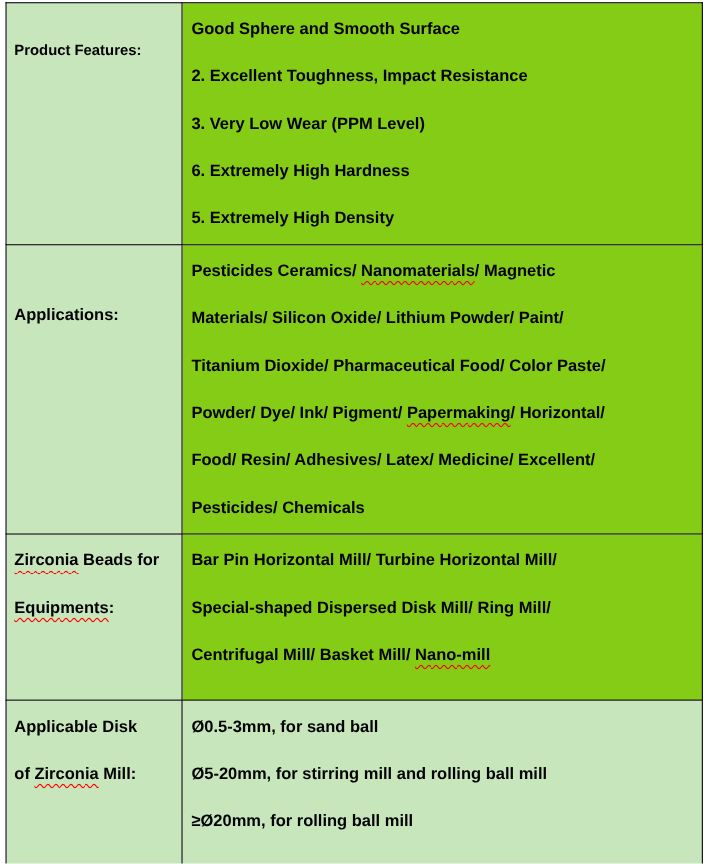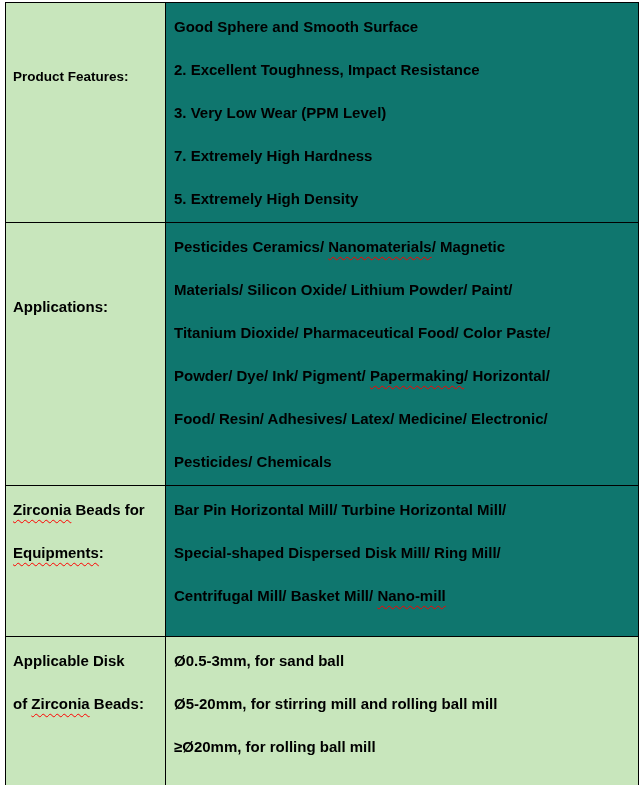--- a/index.html
+++ b/index.html
@@ -28,39 +28,39 @@
     box-sizing: border-box;
     overflow: hidden;
   }
   .label-cell {
     width: 160px;
     background: var(--cell-green, #c8e6bc);
     padding: 2px 4px 2px 7px;
   }
   .content-cell {
     width: 473px;
-    background: #0f766e;
+    background: #84cc16;
     padding: 2px 6px 2px 8px;
   }
   .content-cell.green {
     background: var(--cell-green, #c8e6bc);
   }
   .text-line {
     line-height: 43px;
     font-size: 15px;
     white-space: nowrap;
   }
   
   .row-0 { height: 220px; }
   .row-1 { height: 259px; }
   .row-2 { height: 151px; }
   .row-3 { height: 151px; }
-  .row-0 .label-cell { padding-top: 64px; }
+  .row-0 .label-cell { padding-top: 33px; }
   .row-0 .label-cell .text-line { font-size: 13.5px; line-height: 20px; }
-  .row-1 .label-cell { padding-top: 62px; }
+  .row-1 .label-cell { padding-top: 42px; }
   .row-2 .label-cell, .row-3 .label-cell { padding-top: 2px; margin-left: 12px; }
   .wavy {
     text-decoration-line: underline;
     text-decoration-style: wavy;
     text-decoration-color: var(--wavy-red, #ff0000);
     text-decoration-thickness: 1px;
     text-underline-offset: 4px;
     text-decoration-skip-ink: none;
   }
 </style>
@@ -71,52 +71,52 @@
   <table class="product-table">
     <tbody id="table-body">
         <tr class="row-0">
           <td class="label-cell">
             <div class="text-line"><span>Product Features:</span></div>
           </td>
           <td class="content-cell">
             <div class="text-line"><span>Good Sphere and Smooth Surface</span></div>
             <div class="text-line"><span>2. Excellent Toughness, Impact Resistance</span></div>
             <div class="text-line"><span>3. Very Low Wear (PPM Level)</span></div>
-            <div class="text-line"><span>7. Extremely High Hardness</span></div>
+            <div class="text-line"><span>6. Extremely High Hardness</span></div>
             <div class="text-line"><span>5. Extremely High Density</span></div>
           </td>
         </tr>
         <tr class="row-1">
           <td class="label-cell">
             <div class="text-line"><span>Applications:</span></div>
           </td>
           <td class="content-cell">
             <div class="text-line"><span>Pesticides Ceramics/ </span><span class="wavy">Nanomaterials</span><span>/ Magnetic</span></div>
             <div class="text-line"><span>Materials/ Silicon Oxide/ Lithium Powder/ Paint/</span></div>
             <div class="text-line"><span>Titanium Dioxide/ Pharmaceutical Food/ Color Paste/</span></div>
             <div class="text-line"><span>Powder/ Dye/ Ink/ Pigment/ </span><span class="wavy">Papermaking</span><span>/ Horizontal/</span></div>
-            <div class="text-line"><span>Food/ Resin/ Adhesives/ Latex/ Medicine/ Electronic/</span></div>
+            <div class="text-line"><span>Food/ Resin/ Adhesives/ Latex/ Medicine/ Excellent/</span></div>
             <div class="text-line"><span>Pesticides/ Chemicals</span></div>
           </td>
         </tr>
         <tr class="row-2">
           <td class="label-cell">
             <div class="text-line"><span class="wavy">Zirconia</span><span> Beads for</span></div>
             <div class="text-line"><span class="wavy">Equipments</span><span>:</span></div>
           </td>
           <td class="content-cell">
             <div class="text-line"><span>Bar Pin Horizontal Mill/ Turbine Horizontal Mill/</span></div>
             <div class="text-line"><span>Special-shaped Dispersed Disk Mill/ Ring Mill/</span></div>
             <div class="text-line"><span>Centrifugal Mill/ Basket Mill/ </span><span class="wavy">Nano-mill</span></div>
           </td>
         </tr>
         <tr class="row-3">
           <td class="label-cell">
             <div class="text-line"><span>Applicable Disk</span></div>
-            <div class="text-line"><span>of </span><span class="wavy">Zirconia</span><span> Beads:</span></div>
+            <div class="text-line"><span>of </span><span class="wavy">Zirconia</span><span> Mill:</span></div>
           </td>
           <td class="content-cell green">
             <div class="text-line"><span>Ø0.5-3mm, for sand ball</span></div>
             <div class="text-line"><span>Ø5-20mm, for stirring mill and rolling ball mill</span></div>
             <div class="text-line"><span>≥Ø20mm, for rolling ball mill</span></div>
           </td>
         </tr>
       </tbody>
   </table>
 </div>

